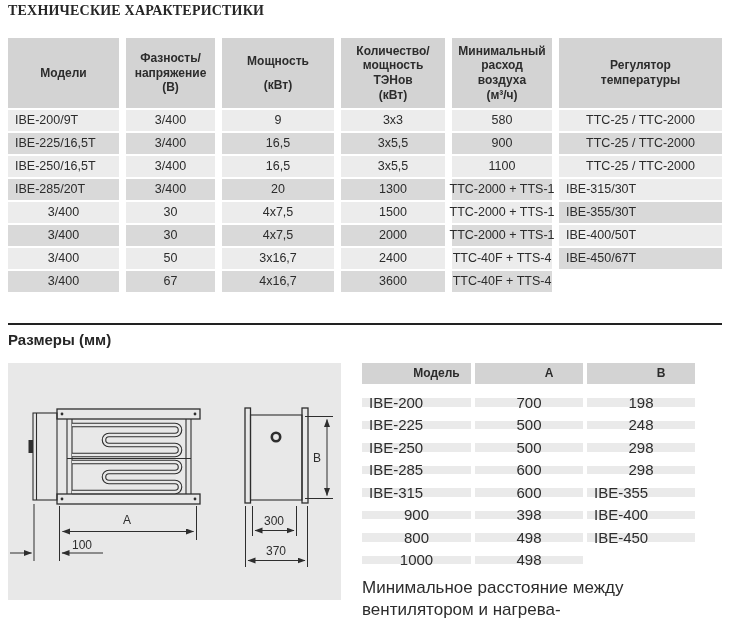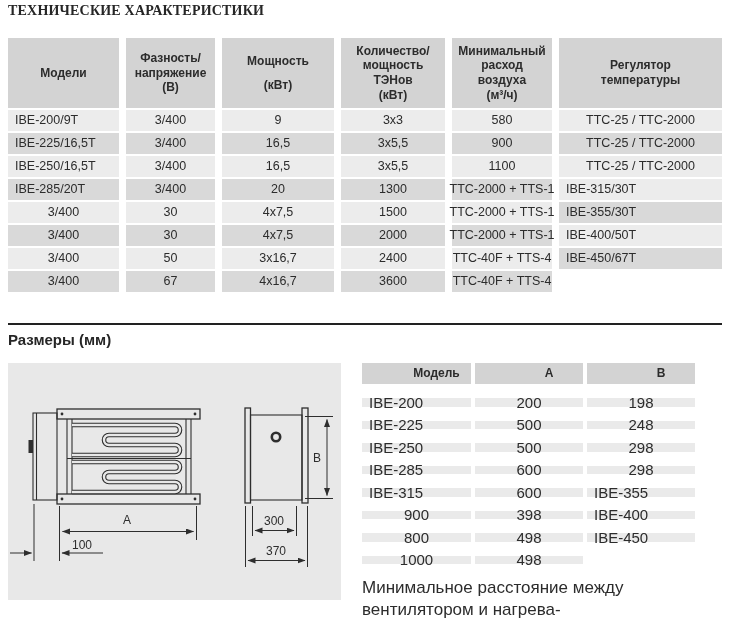--- a/index.html
+++ b/index.html
@@ -212,21 +212,21 @@
       <text x="268" y="192" text-anchor="middle">370</text>
     </g>
   </svg>
 </div>
 
 <div class="dims-grid">
     <div class="th">Модель</div>
     <div class="th">A</div>
     <div class="th">B</div>
     <div class="td left">IBE-200</div>
-    <div class="td">200</div>
+    <div class="td">700</div>
     <div class="td">198</div>
     <div class="td left">IBE-225</div>
     <div class="td">500</div>
     <div class="td">248</div>
     <div class="td left">IBE-250</div>
     <div class="td">500</div>
     <div class="td">298</div>
     <div class="td left">IBE-285</div>
     <div class="td">600</div>
     <div class="td">298</div>

